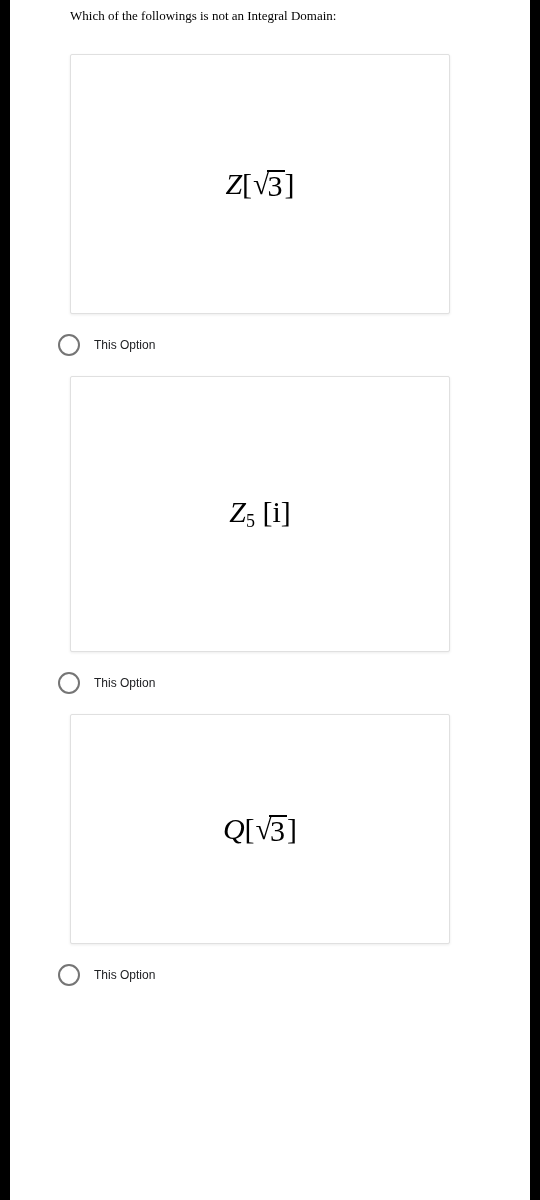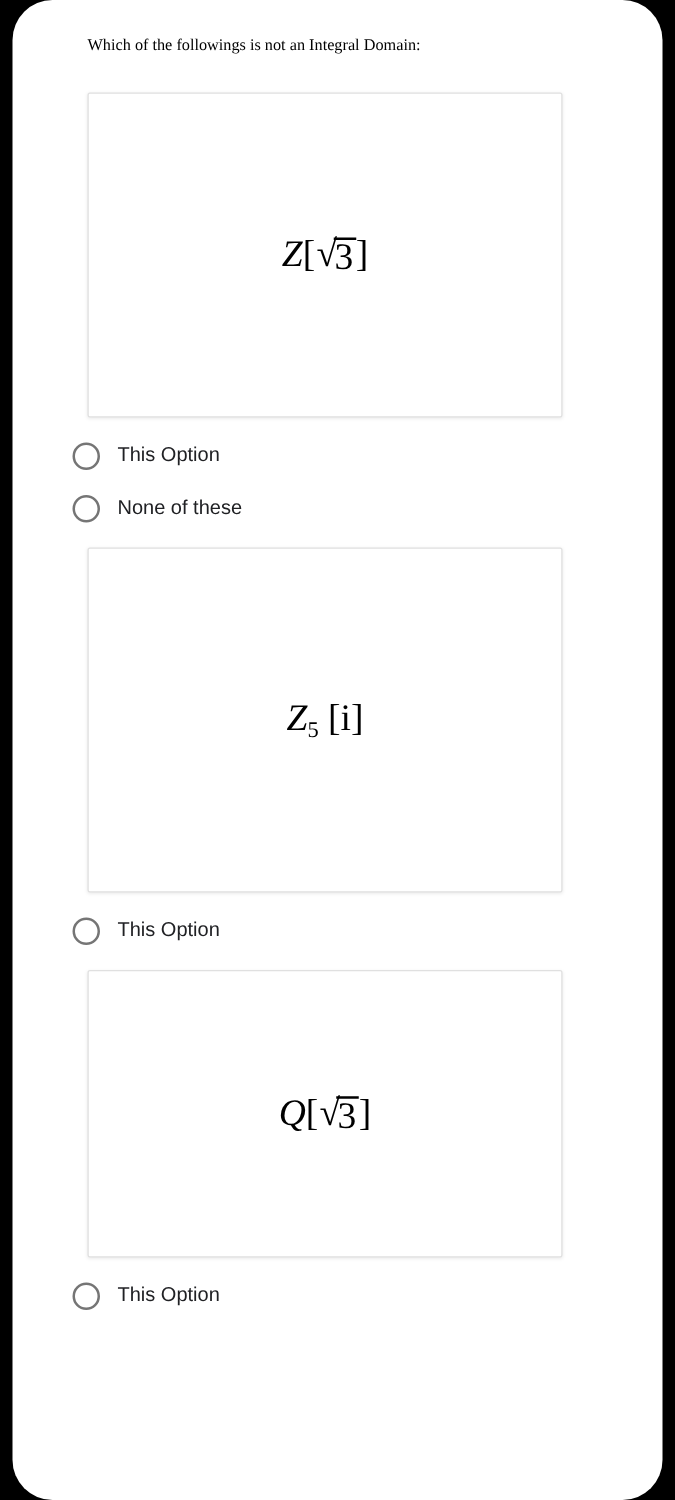--- a/index.html
+++ b/index.html
@@ -11,22 +11,21 @@
       background: #000;
       font-family: Arial, sans-serif;
       width: 540px;
       height: 1200px;
       overflow: hidden;
     }
     .page {
       background: #fff;
       margin: 0 10px;
       height: 1200px;
-      padding: 28px 0 0 0;
-      border-radius: 32px;
+      padding: 8px 0 0 0;
     }
     .question-text {
       font-family: Georgia, 'Times New Roman', serif;
       font-size: 13px;
       color: #000;
       padding: 0 0 20px 60px;
     }
     .image-card {
       margin: 10px 0 10px 60px;
       width: 380px;
@@ -91,21 +90,21 @@
       width: 22px;
       height: 22px;
       border: 2px solid #757575;
       border-radius: 50%;
       margin-right: 14px;
       flex-shrink: 0;
       background: #fff;
     }
     .option-label {
       font-family: Arial, sans-serif;
-      font-size: 16px;
+      font-size: 12px;
       color: #202124;
     }
   </style>
 </head>
 <body>
 
 <div class="page">
 
   <div class="question-text">Which of the followings is not an Integral Domain:</div>
 
@@ -116,24 +115,20 @@
           <span class="sqrt-content">3</span>
         </span><span class="upright">]</span>
     </span>
   </div>
 
   <div class="option-row">
     <span class="radio"></span>
     <span class="option-label">This Option</span>
   </div>
 
-  <div class="option-row">
-    <span class="radio"></span>
-    <span class="option-label">None of these</span>
-  </div>
 
   <div class="image-card card-2">
     <span class="math-expr">
       <span>Z</span><span class="subscript">5</span>&nbsp;<span class="upright">[</span><span class="upright">i</span><span class="upright">]</span>
     </span>
   </div>
 
   <div class="option-row">
     <span class="radio"></span>
     <span class="option-label">This Option</span>

